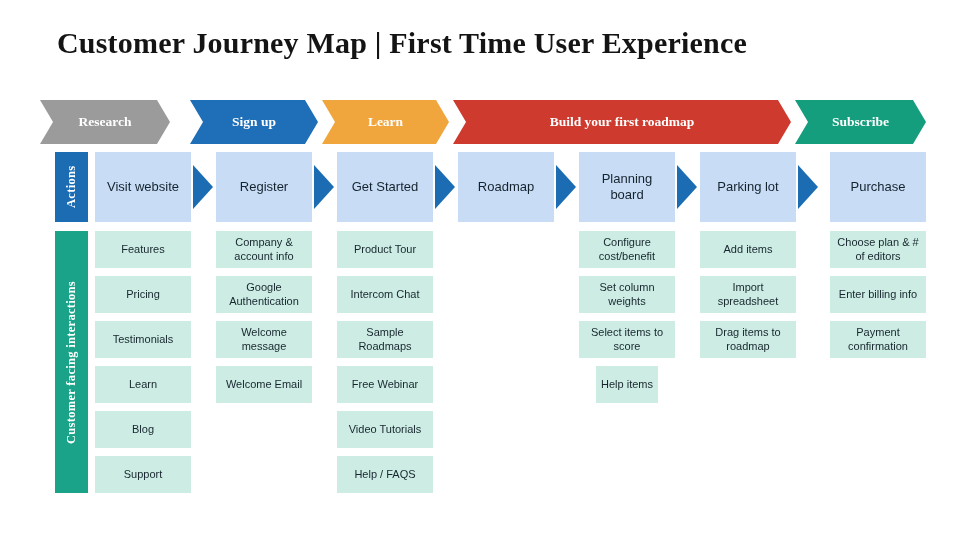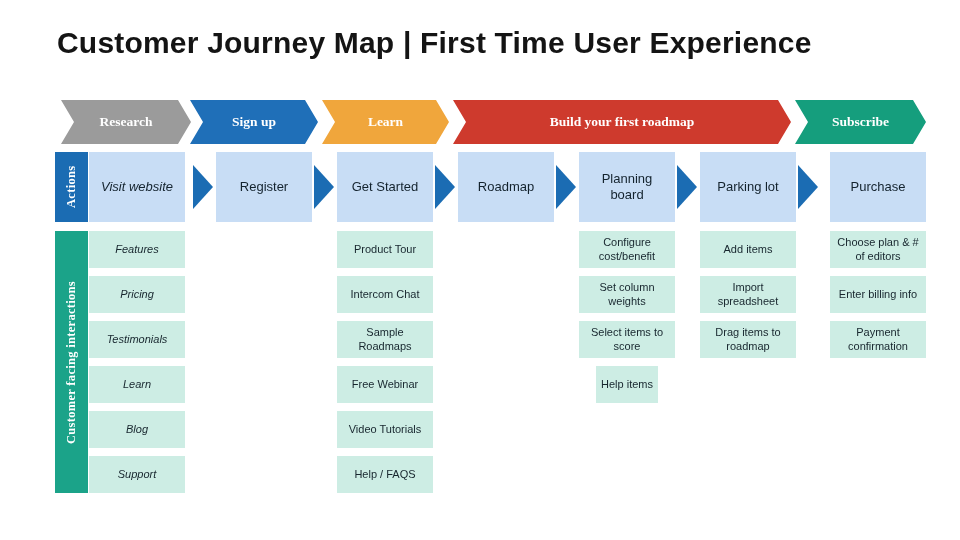--- a/index.html
+++ b/index.html
@@ -2,48 +2,48 @@
 <html style="--research: #9B9B9B; --signup: #1F6FB8; --learn: #F0A63C; --build: #CE3A2D; --subscribe: #159E7D; --interactions_bar: #1BA389; --arrow: #1B6CB3; --action_box: #C8DDF5; --interaction_box: #CDEDE4;"><head>
 <meta charset="utf-8">
 <style>
   html,body{margin:0;padding:0;background:#ffffff;}
   .canvas{
     position:relative;width:960px;height:540px;background:#ffffff;
     font-family:"Liberation Sans",sans-serif;overflow:hidden;
   }
   .title{
     position:absolute;left:57px;top:26px;
-    font-family:Liberation Sans, sans-serif;font-size:30px;font-weight:700;
+    font-family:Liberation Serif, serif;font-size:30px;font-weight:700;
     color:#141414;letter-spacing:.2px;white-space:nowrap;
   }
   
   .phase{
     position:absolute;top:100px;height:44px;
     display:flex;align-items:center;justify-content:center;
     color:#ffffff;font-family:"Liberation Serif",serif;font-weight:700;font-size:13.5px;
     clip-path:polygon(0 0,calc(100% - 13px) 0,100% 50%,calc(100% - 13px) 100%,0 100%,13px 50%);
     text-align:center;padding:0 10px;box-sizing:border-box;
   }
-  .p0{left:61px;width:130px;background:var(--research);font-family:Liberation Serif, serif;}
+  .p0{left:40px;width:130px;background:var(--research);font-family:Liberation Serif, serif;}
   .p1{left:190px;width:128px;background:var(--signup);}
   .p2{left:322px;width:127px;background:var(--learn);}
   .p3{left:453px;width:338px;background:var(--build);text-align:center;}
   .p4{left:795px;width:131px;background:var(--subscribe);}
   
   .vlabel{
     position:absolute;left:55px;width:33px;
     display:flex;align-items:center;justify-content:center;
     color:#ffffff;font-family:"Liberation Serif",serif;font-weight:700;font-size:12.5px;
     writing-mode:vertical-rl;transform:rotate(180deg);
     text-align:center;letter-spacing:.3px;
   }
   .actions-label{top:152px;height:70px;background:var(--arrow);}
   .interactions-label{top:231px;height:262px;background:var(--interactions_bar);}
   
-  .c0{left:89px;font-style:italic;}.c1{left:216px;}.c2{left:337px;}.c3{left:458px;}
+  .c0{left:95px;}.c1{left:216px;}.c2{left:337px;}.c3{left:458px;}
   .c4{left:579px;align-items:center;}.c5{left:700px;}.c6{left:830px;}
   
   .action{
     position:absolute;top:152px;width:96px;height:70px;
     background:var(--action_box);
     display:flex;align-items:center;justify-content:center;text-align:center;
     font-size:13px;color:#14232e;padding:0 6px;box-sizing:border-box;line-height:1.25;
   }
   
   .flow-arrow{
@@ -97,20 +97,26 @@
 
   <div class="col c0">
     <div class="item">Features</div>
     <div class="item">Pricing</div>
     <div class="item">Testimonials</div>
     <div class="item">Learn</div>
     <div class="item">Blog</div>
     <div class="item">Support</div>
   </div>
 
+  <div class="col c1">
+    <div class="item">Company &amp; account info</div>
+    <div class="item">Google Authentication</div>
+    <div class="item">Welcome message</div>
+    <div class="item">Welcome Email</div>
+  </div>
 
   <div class="col c2">
     <div class="item">Product Tour</div>
     <div class="item">Intercom Chat</div>
     <div class="item">Sample Roadmaps</div>
     <div class="item">Free Webinar</div>
     <div class="item">Video Tutorials</div>
     <div class="item">Help / FAQS</div>
   </div>
 

